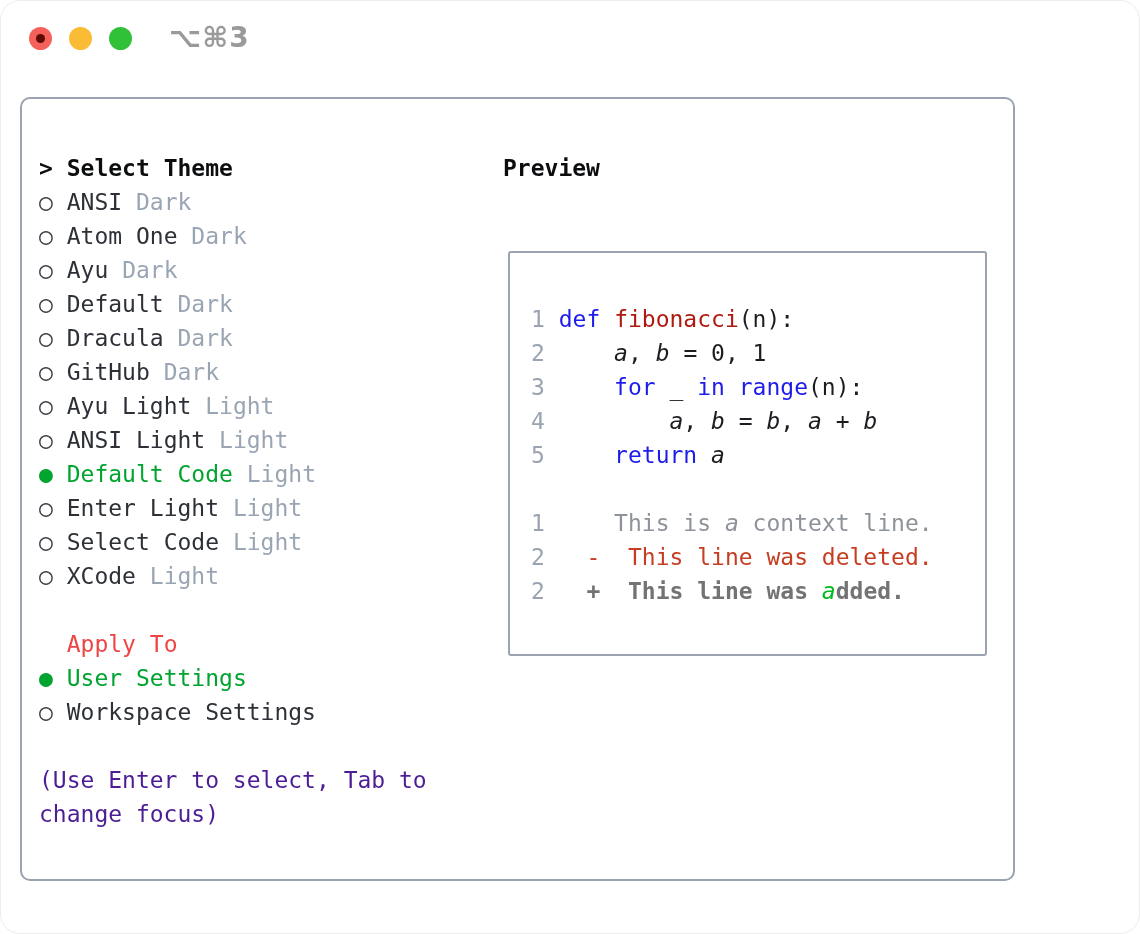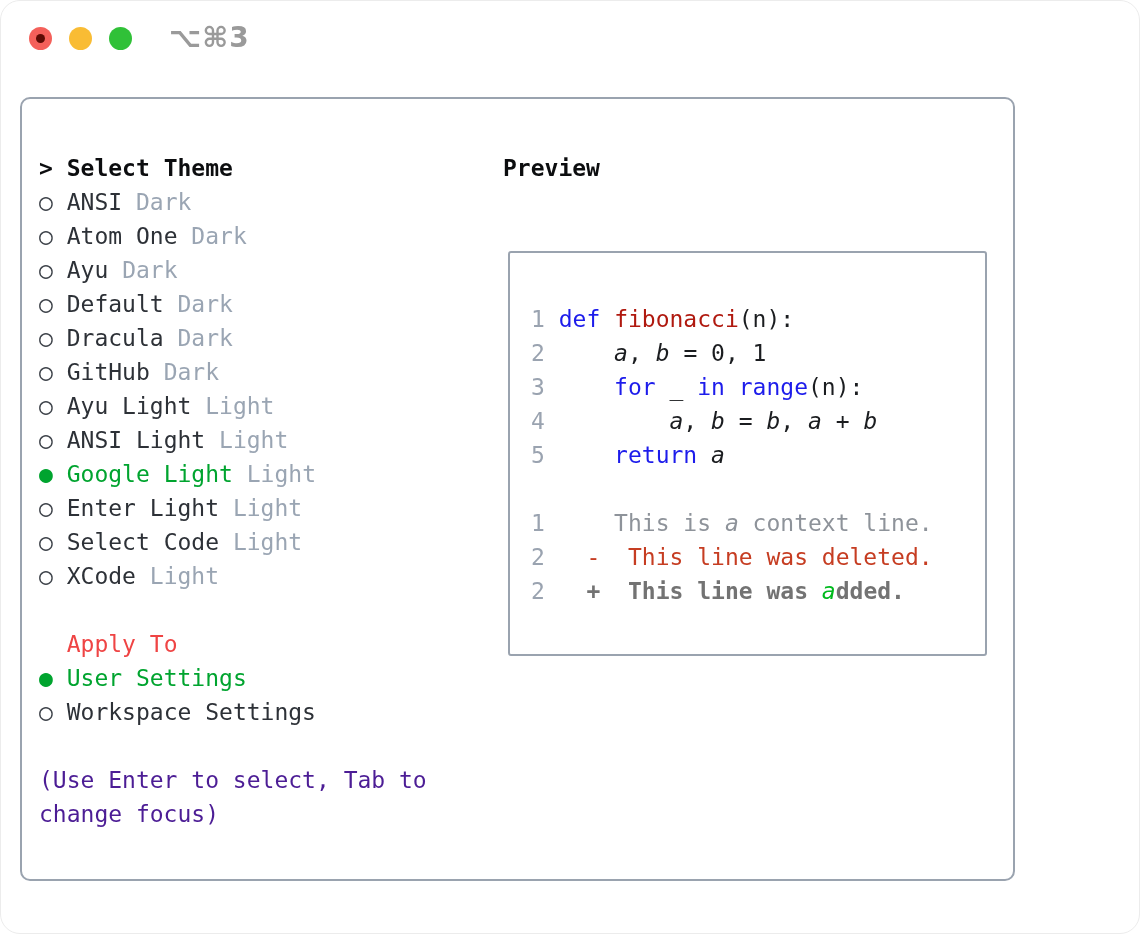--- a/index.html
+++ b/index.html
@@ -77,21 +77,21 @@
       <div class="row"><span class="cursor">&gt;</span><span> </span><span class="menu-title">Select Theme</span></div>
       <div id="theme-list">
           <div class="row"><span class="bullet">○</span><span> </span><span class="nm">ANSI</span><span> </span><span class="variant">Dark</span></div>
           <div class="row"><span class="bullet">○</span><span> </span><span class="nm">Atom One</span><span> </span><span class="variant">Dark</span></div>
           <div class="row"><span class="bullet">○</span><span> </span><span class="nm">Ayu</span><span> </span><span class="variant">Dark</span></div>
           <div class="row"><span class="bullet">○</span><span> </span><span class="nm">Default</span><span> </span><span class="variant">Dark</span></div>
           <div class="row"><span class="bullet">○</span><span> </span><span class="nm">Dracula</span><span> </span><span class="variant">Dark</span></div>
           <div class="row"><span class="bullet">○</span><span> </span><span class="nm">GitHub</span><span> </span><span class="variant">Dark</span></div>
           <div class="row"><span class="bullet">○</span><span> </span><span class="nm">Ayu Light</span><span> </span><span class="variant">Light</span></div>
           <div class="row"><span class="bullet">○</span><span> </span><span class="nm">ANSI Light</span><span> </span><span class="variant">Light</span></div>
-          <div class="row sel"><span class="bullet">●</span><span> </span><span class="nm">Google Light</span><span> </span><span class="variant">Light</span></div>
+          <div class="row sel"><span class="bullet">●</span><span> </span><span class="nm">Default Code</span><span> </span><span class="variant">Light</span></div>
           <div class="row"><span class="bullet">○</span><span> </span><span class="nm">Enter Light</span><span> </span><span class="variant">Light</span></div>
           <div class="row"><span class="bullet">○</span><span> </span><span class="nm">Select Code</span><span> </span><span class="variant">Light</span></div>
           <div class="row"><span class="bullet">○</span><span> </span><span class="nm">XCode</span><span> </span><span class="variant">Light</span></div>
         </div>
       <div class="row"></div>
       <div class="row"><span>  </span><span class="section-title">Apply To</span></div>
       <div id="apply-list">
           <div class="row sel"><span class="bullet">●</span><span> </span><span class="nm">User Settings</span></div>
           <div class="row"><span class="bullet">○</span><span> </span><span class="nm">Workspace Settings</span></div>
         </div>

